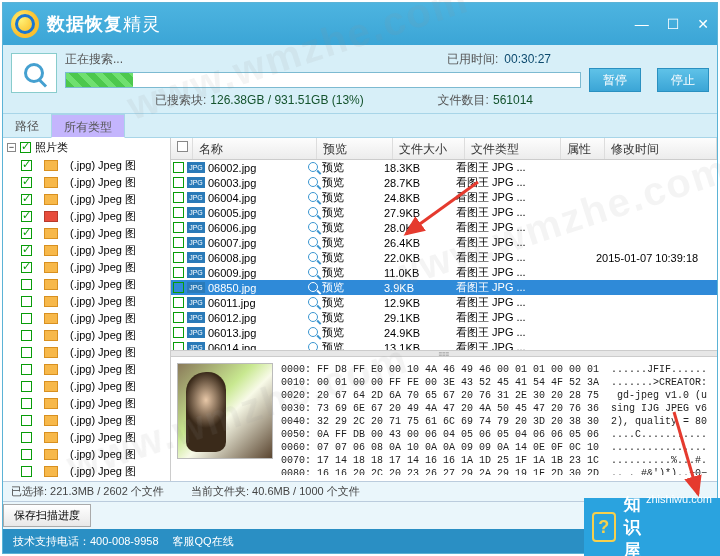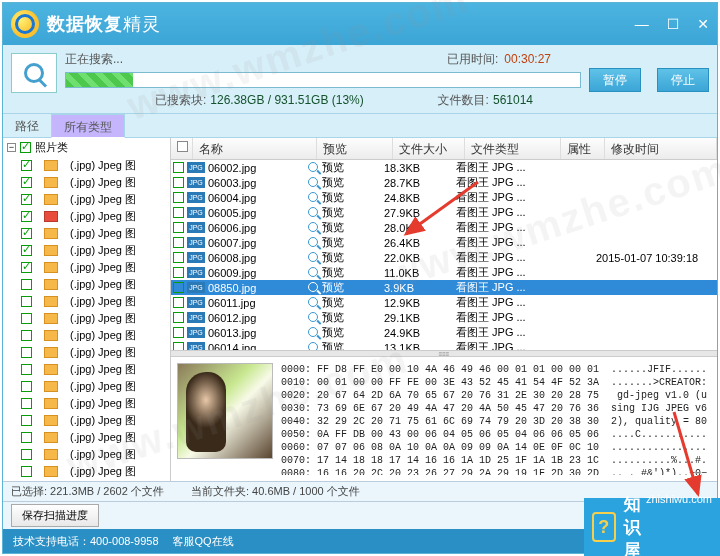--- a/index.html
+++ b/index.html
@@ -13,21 +13,21 @@
 .wmcontrols{margin-left:auto;display:flex;gap:18px;font-size:14px}
 .wmcontrols span{cursor:pointer}
 .progress-area{background:#d7eff8;padding:6px 8px 4px;display:flex;align-items:flex-start;gap:8px;border-bottom:1px solid #a8d5e8}
 .monitor{width:46px;height:40px;background:#fff;border:1px solid #8cc;display:flex;align-items:center;justify-content:center;margin-top:2px}
 .monitor .mag{width:20px;height:20px;border:3px solid #45a0d0;border-radius:50%;position:relative}
 .monitor .mag::after{content:"";position:absolute;width:3px;height:10px;background:#45a0d0;bottom:-8px;right:-3px;transform:rotate(-45deg)}
 .prog-center{flex:1}
 .prog-row1{display:flex;align-items:center;font-size:12px;color:#555;margin-bottom:4px}
 .prog-row1 .lbl{width:90px}
 .elapsed{margin-left:auto;margin-right:30px}
-.elapsed .val{color:#c2410c;margin-left:6px}
+.elapsed .val{color:#0c4a6e;margin-left:6px}
 .pbar{height:16px;border:1px solid #7cbad1;background:#fff;position:relative;overflow:hidden}
 .pbar .fill{height:100%;width:13%;background:repeating-linear-gradient(45deg,#4dc84d,#4dc84d 6px,#6fe06f 6px,#6fe06f 12px)}
 .prog-row2{display:flex;font-size:12px;color:#555;margin-top:4px}
 .prog-row2 .stats{margin-left:90px}
 .prog-row2 .filecount{margin-left:auto;margin-right:48px}
 .prog-row2 .val{color:#14532d;margin-left:4px}
 .pbuttons{display:flex;gap:16px;align-self:center}
 .pbuttons button{width:52px;height:24px;background:linear-gradient(#5fc2e8,#3ba5d6);border:1px solid #2a90c0;color:#fff;font-size:12px;cursor:pointer}
 .tabs{display:flex;height:24px;background:#d7eff8;font-size:12px;border-bottom:1px solid #a8d5e8}
 .tab{padding:4px 12px;color:#555;cursor:pointer}
@@ -67,21 +67,21 @@
 .frow .type{width:96px}
 .frow .attr{width:44px}
 .frow .mtime{flex:1}
 .splitter{height:7px;background:#e7e7e7;border-top:1px solid #ccc;border-bottom:1px solid #ccc;display:flex;align-items:center;justify-content:center;font-size:6px;color:#888;cursor:row-resize}
 .preview{flex:1;display:flex;padding:6px;gap:8px;overflow:hidden;background:#fff}
 .thumb{width:96px;height:96px;border:1px solid #bbb;background:linear-gradient(135deg,#8a7a5a 0%,#c8e890 40%,#f8fae8 55%,#5a4530 100%);position:relative;flex:none}
 .thumb::before{content:"";position:absolute;left:8px;top:8px;width:40px;height:80px;background:radial-gradient(ellipse 30px 40px at 20px 28px,#e8c8a8 0%,#3a2a1a 70%);border-radius:20px 18px 10px 10px}
 .hex{flex:1;font-family:Consolas,"Courier New",monospace;font-size:10px;line-height:13px;white-space:pre;color:#222;overflow:hidden}
 .statusbar{height:20px;background:#eaf6fb;border-top:1px solid #bcd;display:flex;align-items:center;font-size:11px;color:#444;padding:0 8px}
 .statusbar .sel{width:180px}
-.savebar{height:28px;background:#eaf6fb;display:flex;align-items:center;padding:0 8px;border-top:1px solid #bcd}
+.savebar{height:28px;background:#eaf6fb;display:flex;align-items:center;padding:0 0;border-top:1px solid #bcd}
 .savebar button{font-size:11px;padding:3px 10px;background:linear-gradient(#fff,#e8e8e8);border:1px solid #aaa;cursor:pointer}
 .footer{height:24px;background:#2a8fc4;color:#fff;display:flex;align-items:center;padding:0 10px;font-size:11px}
 .footer .qq{margin-left:14px}
 .footer .ver{margin-left:auto}
 .arrow{position:absolute;pointer-events:none}
 .arrow.a1{left:400px;top:180px;width:80px;height:60px}
 .arrow.a2{right:14px;bottom:56px;width:40px;height:90px}
 .arrow svg{width:100%;height:100%}
 .zhishiwu{position:absolute;right:0;bottom:0;width:136px;height:58px;background:#2aa3df;display:flex;align-items:center;padding:0 8px;gap:8px;color:#fff}
 .zhishiwu .zico{width:30px;height:30px;border:2px solid #f6d04d;border-radius:4px;display:flex;align-items:center;justify-content:center;color:#f6d04d;font-size:18px;font-weight:bold}

